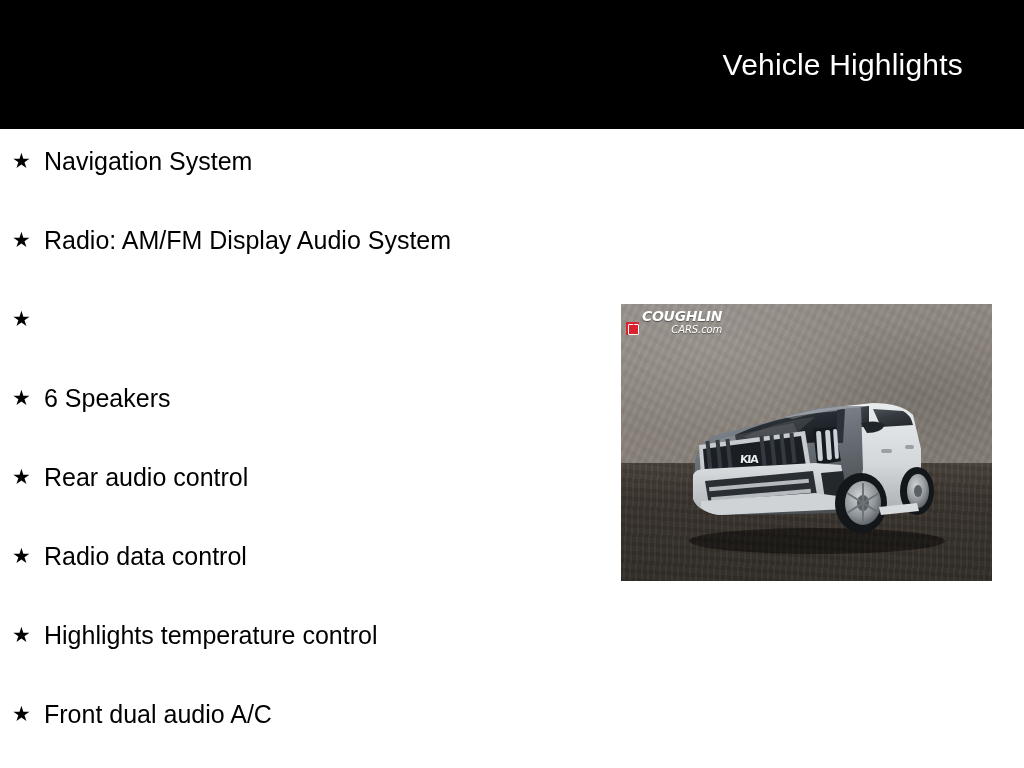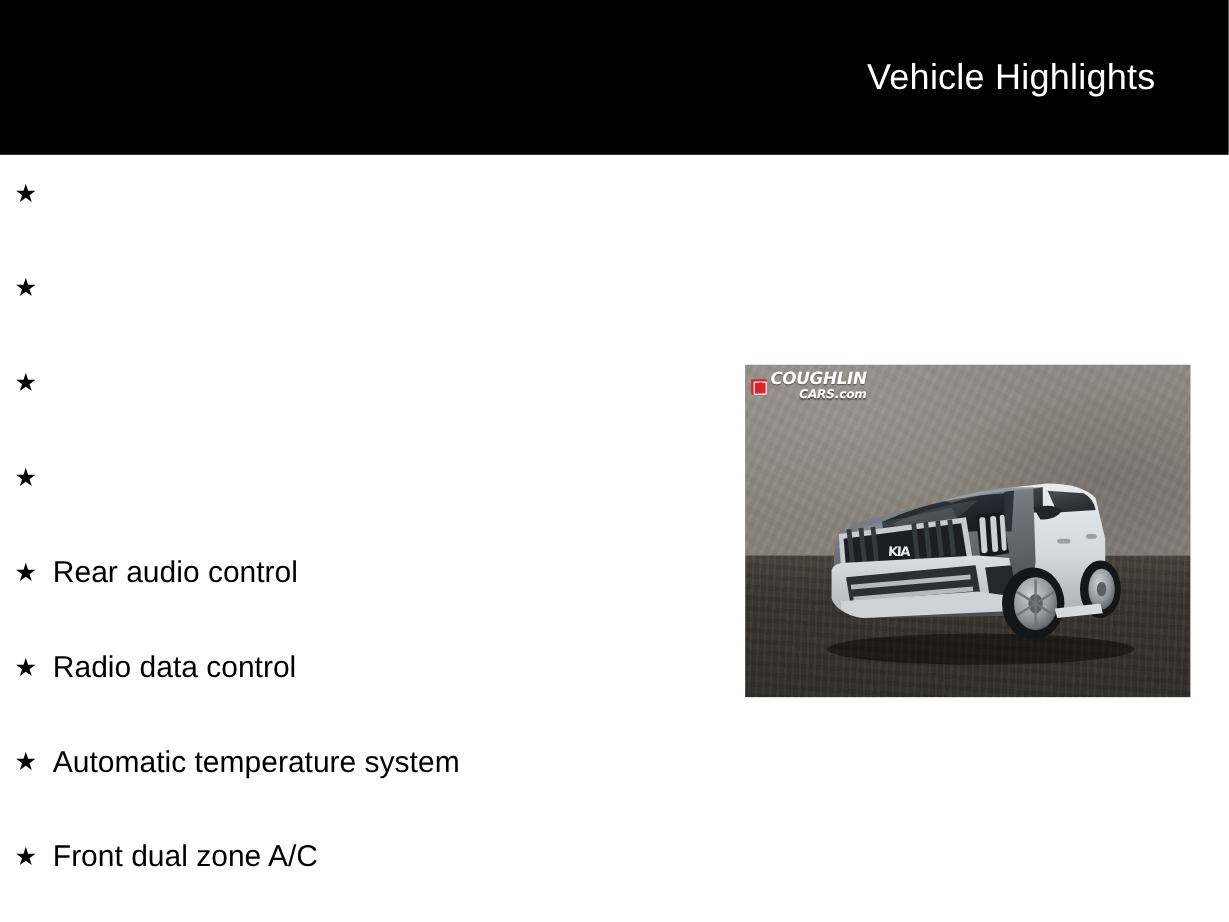--- a/index.html
+++ b/index.html
@@ -127,21 +127,21 @@
       repeating-linear-gradient(92deg, rgba(255,255,255,0.030) 0 2px, rgba(0,0,0,0.05) 2px 6px),
       repeating-linear-gradient(4deg, rgba(0,0,0,0.05) 0 4px, rgba(255,255,255,0.015) 4px 9px);
   }
 
   
   .photo-watermark {
     position: absolute;
     left: 5px;
     top: 5px;
     display: flex;
-    align-items: center;
+    align-items: flex-end;
     gap: 3px;
     z-index: 9;
   }
   .wm-logo {
     width: 13px; height: 13px;
     background: #d9232e;
     border-radius: 1px;
     position: relative;
     margin-top: 1px;
     flex: 0 0 auto;
@@ -168,21 +168,21 @@
     font-size: 14px;
     font-weight: 700;
     font-style: italic;
     color: #ffffff;
     letter-spacing: -0.3px;
     text-shadow: 0 1px 1px rgba(0,0,0,0.45);
   }
   .wm-sub {
     font-family: "DejaVu Sans", sans-serif;
     font-size: 10px;
-    font-weight: 700;
+    font-weight: 400;
     font-style: italic;
     color: #ffffff;
     letter-spacing: -0.1px;
     text-align: right;
     margin-top: 2px;
     text-shadow: 0 1px 1px rgba(0,0,0,0.45);
   }
 
   
   .suv {
@@ -214,45 +214,48 @@
 
 <div class="page">
 
   <div class="header-bar">
     <div class="header-title">Vehicle Highlights</div>
   </div>
 
   <ul class="highlights-list">
     <li class="highlight-item">
       <span class="star-icon">★</span>
-    </li>
-    <li class="highlight-item">
-      <span class="star-icon">★</span>
-    </li>
-    <li class="highlight-item">
-      <span class="star-icon">★</span>
-    </li>
-    <li class="highlight-item">
-      <span class="star-icon">★</span>
+      <span class="highlight-label">Navigation System</span>
+    </li>
+    <li class="highlight-item">
+      <span class="star-icon">★</span>
+      <span class="highlight-label">Radio: AM/FM Display Audio System</span>
+    </li>
+    <li class="highlight-item">
+      <span class="star-icon">★</span>
+    </li>
+    <li class="highlight-item">
+      <span class="star-icon">★</span>
+      <span class="highlight-label">6 Speakers</span>
     </li>
     <li class="highlight-item">
       <span class="star-icon">★</span>
       <span class="highlight-label">Rear audio control</span>
     </li>
     <li class="highlight-item">
       <span class="star-icon">★</span>
       <span class="highlight-label">Radio data control</span>
     </li>
     <li class="highlight-item">
       <span class="star-icon">★</span>
-      <span class="highlight-label">Automatic temperature system</span>
-    </li>
-    <li class="highlight-item">
-      <span class="star-icon">★</span>
-      <span class="highlight-label">Front dual zone A/C</span>
+      <span class="highlight-label">Highlights temperature control</span>
+    </li>
+    <li class="highlight-item">
+      <span class="star-icon">★</span>
+      <span class="highlight-label">Front dual audio A/C</span>
     </li>
   </ul>
 
   <div class="vehicle-photo">
     <div class="photo-wall"></div>
     <div class="photo-floor"></div>
 
     <div class="photo-watermark">
       <span class="wm-logo"></span>
       <span class="wm-text">

